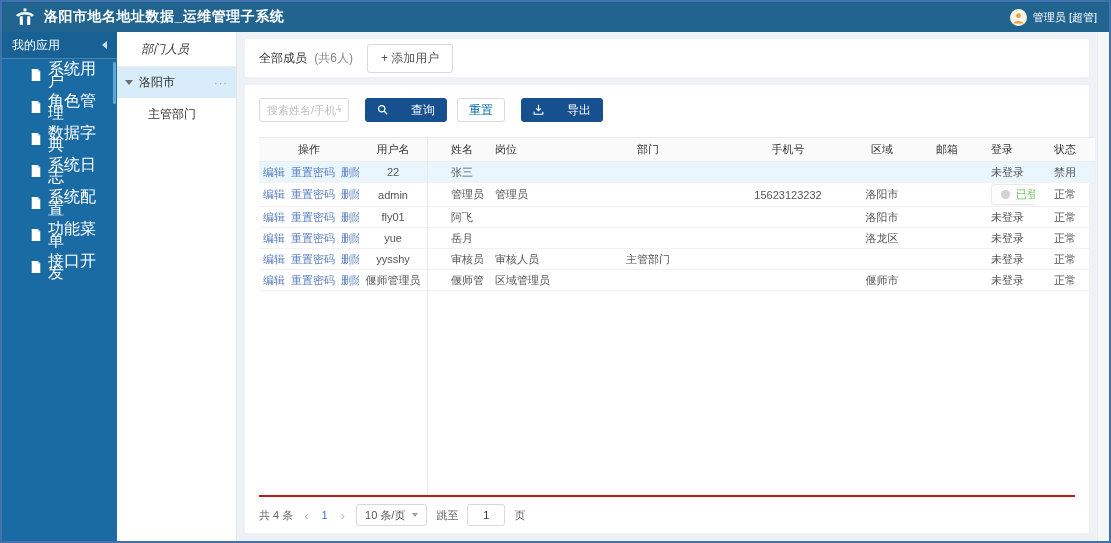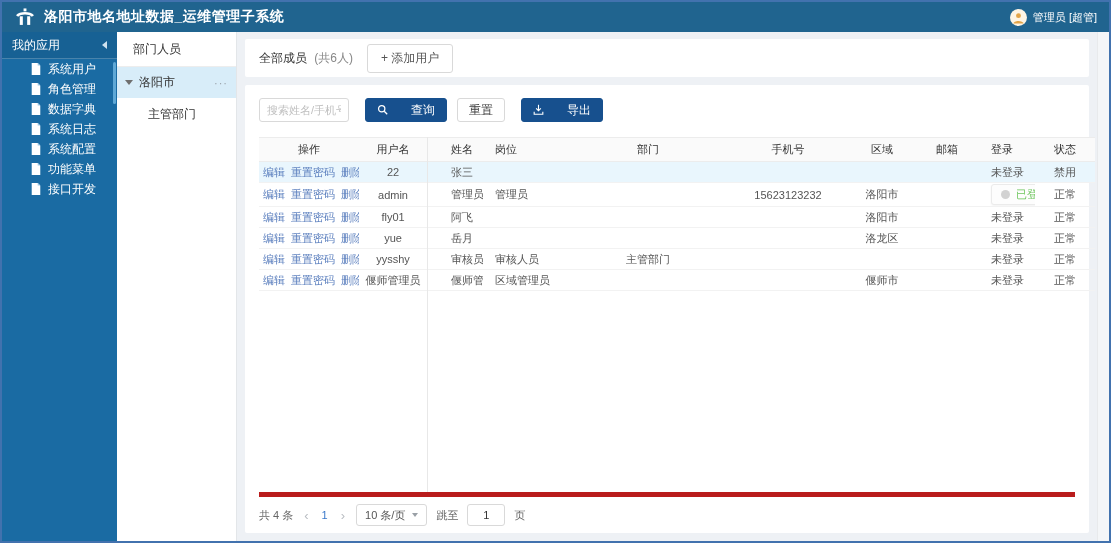--- a/index.html
+++ b/index.html
@@ -11,47 +11,47 @@
   .topbar-title{font-size:14px;font-weight:bold;margin-left:8px;letter-spacing:.5px;}
   .topbar-right{margin-left:auto;display:flex;align-items:center;gap:6px;font-size:11px;}
   .avatar{width:17px;height:17px;border-radius:50%;background:#fdf4e4;display:flex;align-items:center;justify-content:center;overflow:hidden;}
   
   .body{flex:1;display:flex;min-height:0;}
   
   .sidebar{flex:0 0 115px;background:#1a6ba3;color:#fff;position:relative;}
   .sidebar-header{height:27px;display:flex;align-items:center;padding:0 10px;font-size:12px;background:rgba(0,0,0,.09);border-bottom:1px solid rgba(255,255,255,.22);}
   .collapse-arrow{margin-left:auto;width:0;height:0;border-top:4px solid transparent;border-bottom:4px solid transparent;border-right:5px solid #cfe3f0;}
   .sidebar-group{display:flex;align-items:center;gap:7px;padding:10px 10px 7px 12px;font-size:12px;}
-  .sidebar-item{display:flex;align-items:center;gap:6px;padding:4px 6px 4px 28px;font-size:12px;line-height:12px;cursor:pointer;}
+  .sidebar-item{display:flex;align-items:center;gap:6px;padding:4px 6px 4px 28px;font-size:16px;line-height:12px;cursor:pointer;}
   .sidebar-scroll-thumb{position:absolute;right:1px;top:30px;width:3px;height:42px;background:#5fa8d6;border-radius:2px;}
   .icon-12{width:12px;height:12px;display:inline-flex;}
   .icon-14{width:14px;height:14px;display:inline-flex;}
   
   .dept{flex:0 0 120px;background:#fff;border-right:1px solid #e3e6e9;font-size:12px;color:#333;}
-  .dept-header{padding:9px 16px 8px;border-bottom:1px solid #ededed;}
+  .dept-header{padding:9px 24px 8px;border-bottom:1px solid #ededed;font-style:italic;}
   .tree-root{display:flex;align-items:center;gap:6px;background:#d8edf9;padding:7px 8px;}
   .caret-down{width:0;height:0;border-left:4px solid transparent;border-right:4px solid transparent;border-top:5px solid #6f6f6f;}
   .tree-more{margin-left:auto;color:#9aa3ab;letter-spacing:1px;font-size:11px;}
   .tree-child{padding:8px 8px 8px 31px;}
   
   .main{flex:1;background:#eef1f5;padding:7px 8px 8px;display:flex;flex-direction:column;gap:8px;min-width:0;}
   .page-scroll{flex:0 0 12px;background:#f4f6f8;border-left:1px solid #e8eaec;}
   .card{background:#fff;border-radius:2px;}
   .card-members{flex:0 0 38px;display:flex;align-items:center;padding:0 14px;gap:14px;font-size:12px;color:#333;}
   .btn-add{border:1px solid #d9d9d9;background:#fff;border-radius:3px;font-size:12px;padding:5px 13px;color:#555;cursor:pointer;font-family:inherit;}
   .card-table{flex:1;display:flex;flex-direction:column;padding:13px 14px 6px;min-height:0;}
   .search-row{display:flex;align-items:center;margin-bottom:15px;}
   .search-input{width:90px;height:24px;border:1px solid #d9d9d9;border-radius:3px;font-size:11px;padding:0 7px;color:#333;font-family:inherit;}
   .search-input::placeholder{color:#bfbfbf;}
   .btn{height:24px;border-radius:3px;font-size:12px;display:inline-flex;align-items:center;gap:22px;padding:0 11px;cursor:pointer;font-family:inherit;}
   .btn-primary{background:#17508e;border:1px solid #17508e;color:#fff;}
-  .btn-default{background:#fff;border:1px solid #d9d9d9;color:#404040;}
+  .btn-default{background:#fff;border:1px solid #d9d9d9;color:#0369a1;}
   .ml10{margin-left:10px;}.ml16{margin-left:16px;}
   
-  .table-wrap{flex:1;position:relative;min-height:0;border-bottom:5px solid #b91c1c;}
+  .table-wrap{flex:1;position:relative;min-height:0;border-bottom:2px solid #b91c1c;}
   table{width:100%;border-collapse:collapse;font-size:11px;color:#555;table-layout:fixed;}
   th{background:#fafafa;border-top:1px solid #ececec;border-bottom:1px solid #ececec;height:24px;font-weight:normal;color:#333;}
   td{height:21px;border-bottom:1px solid #f2f2f2;overflow:hidden;white-space:nowrap;}
   tr.highlighted td{background:#e9f6fd;}
   .ta-c{text-align:center;}
   .ta-l{text-align:left;}
   .pad24{padding-left:24px;margin-top:44px;}
   .pad12{padding-left:12px;}
   .pad8{padding-left:8px;}
   .op-link{color:#5b7fbe;text-decoration:none;margin:10px 3px;cursor:pointer;}

